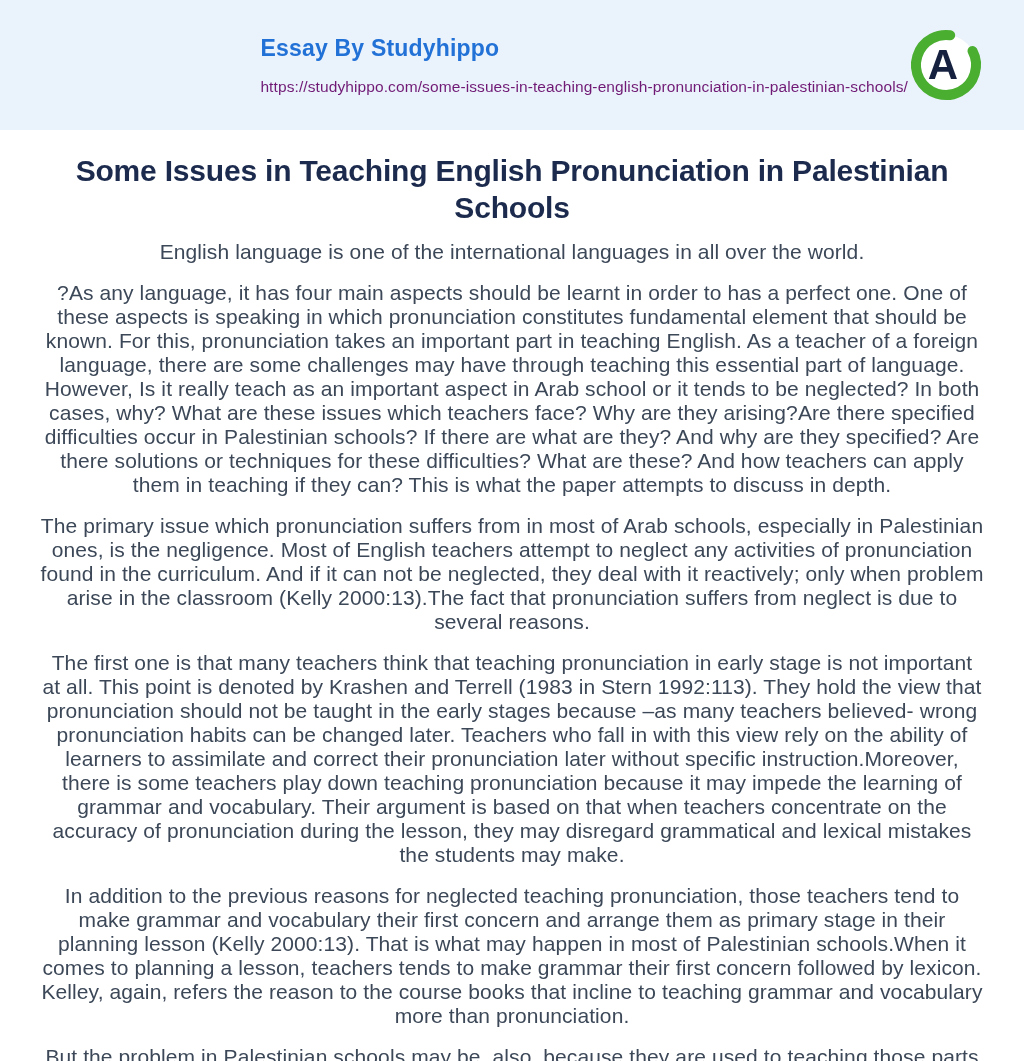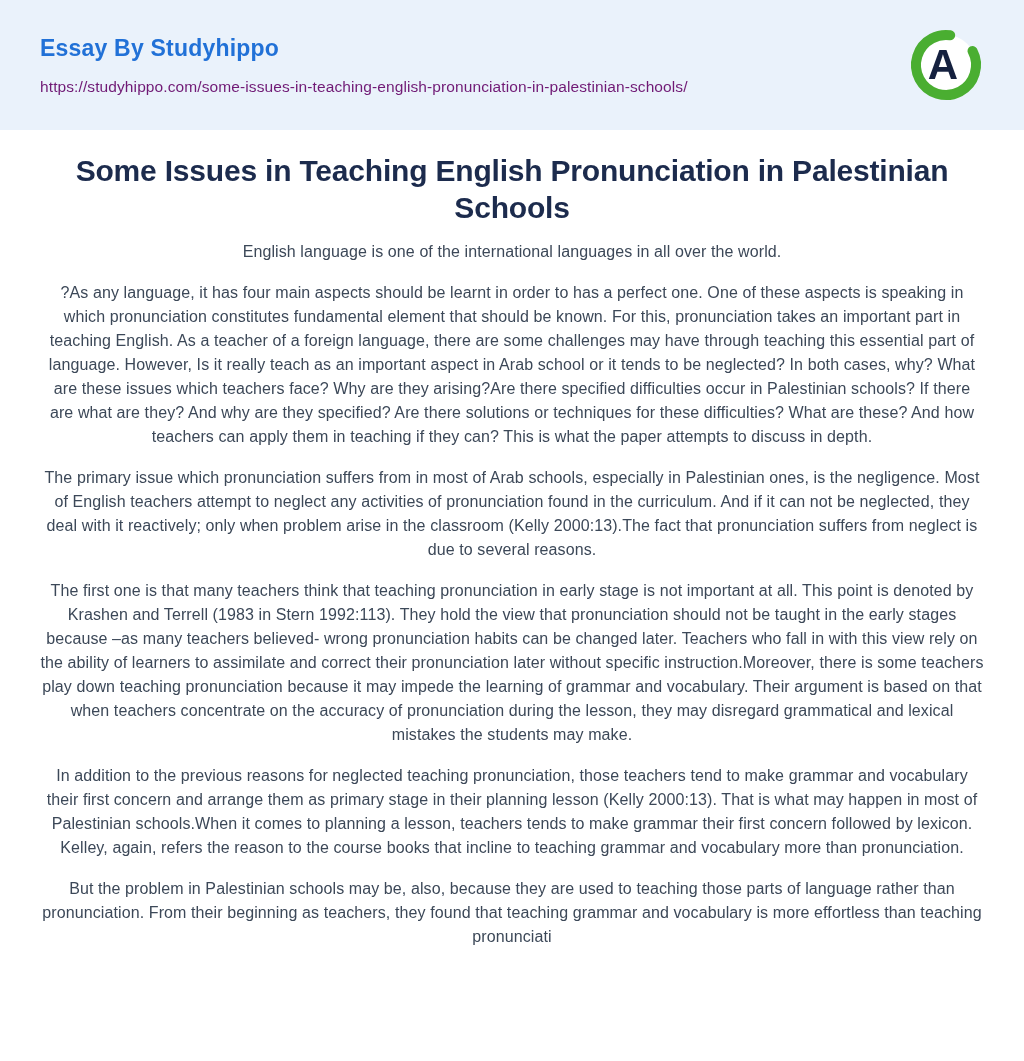--- a/index.html
+++ b/index.html
@@ -10,21 +10,21 @@
   }
   body { min-height: 1061px; }
 
   
   .site-header {
     width: 100%;
     height: 130px;
     background: #eaf2fb;
     display: flex;
     align-items: center;
-    justify-content: space-between;
+    justify-content: flex-end;
     padding: 0 40px 0 40px;
   }
   .header-text { display: flex; flex-direction: column; }
   .site-title {
     color: #2171d7;
     font-size: 23px;
     font-weight: 700;
     letter-spacing: 0.2px;
     margin-bottom: 16px;
   }
@@ -46,21 +46,21 @@
   .article-title {
     color: #1c2b4d;
     font-size: 30px;
     line-height: 37px;
     font-weight: 700;
     letter-spacing: -0.2px;
     margin-bottom: 14px;
   }
   .article p {
     color: #3c4858;
-    font-size: 16px;
+    font-size: 21px;
     line-height: 24px;
     margin-bottom: 17px;
     letter-spacing: 0.1px;
   }
 </style>
 </head>
 <body>
 
 <header class="site-header">
   <div class="header-text">

